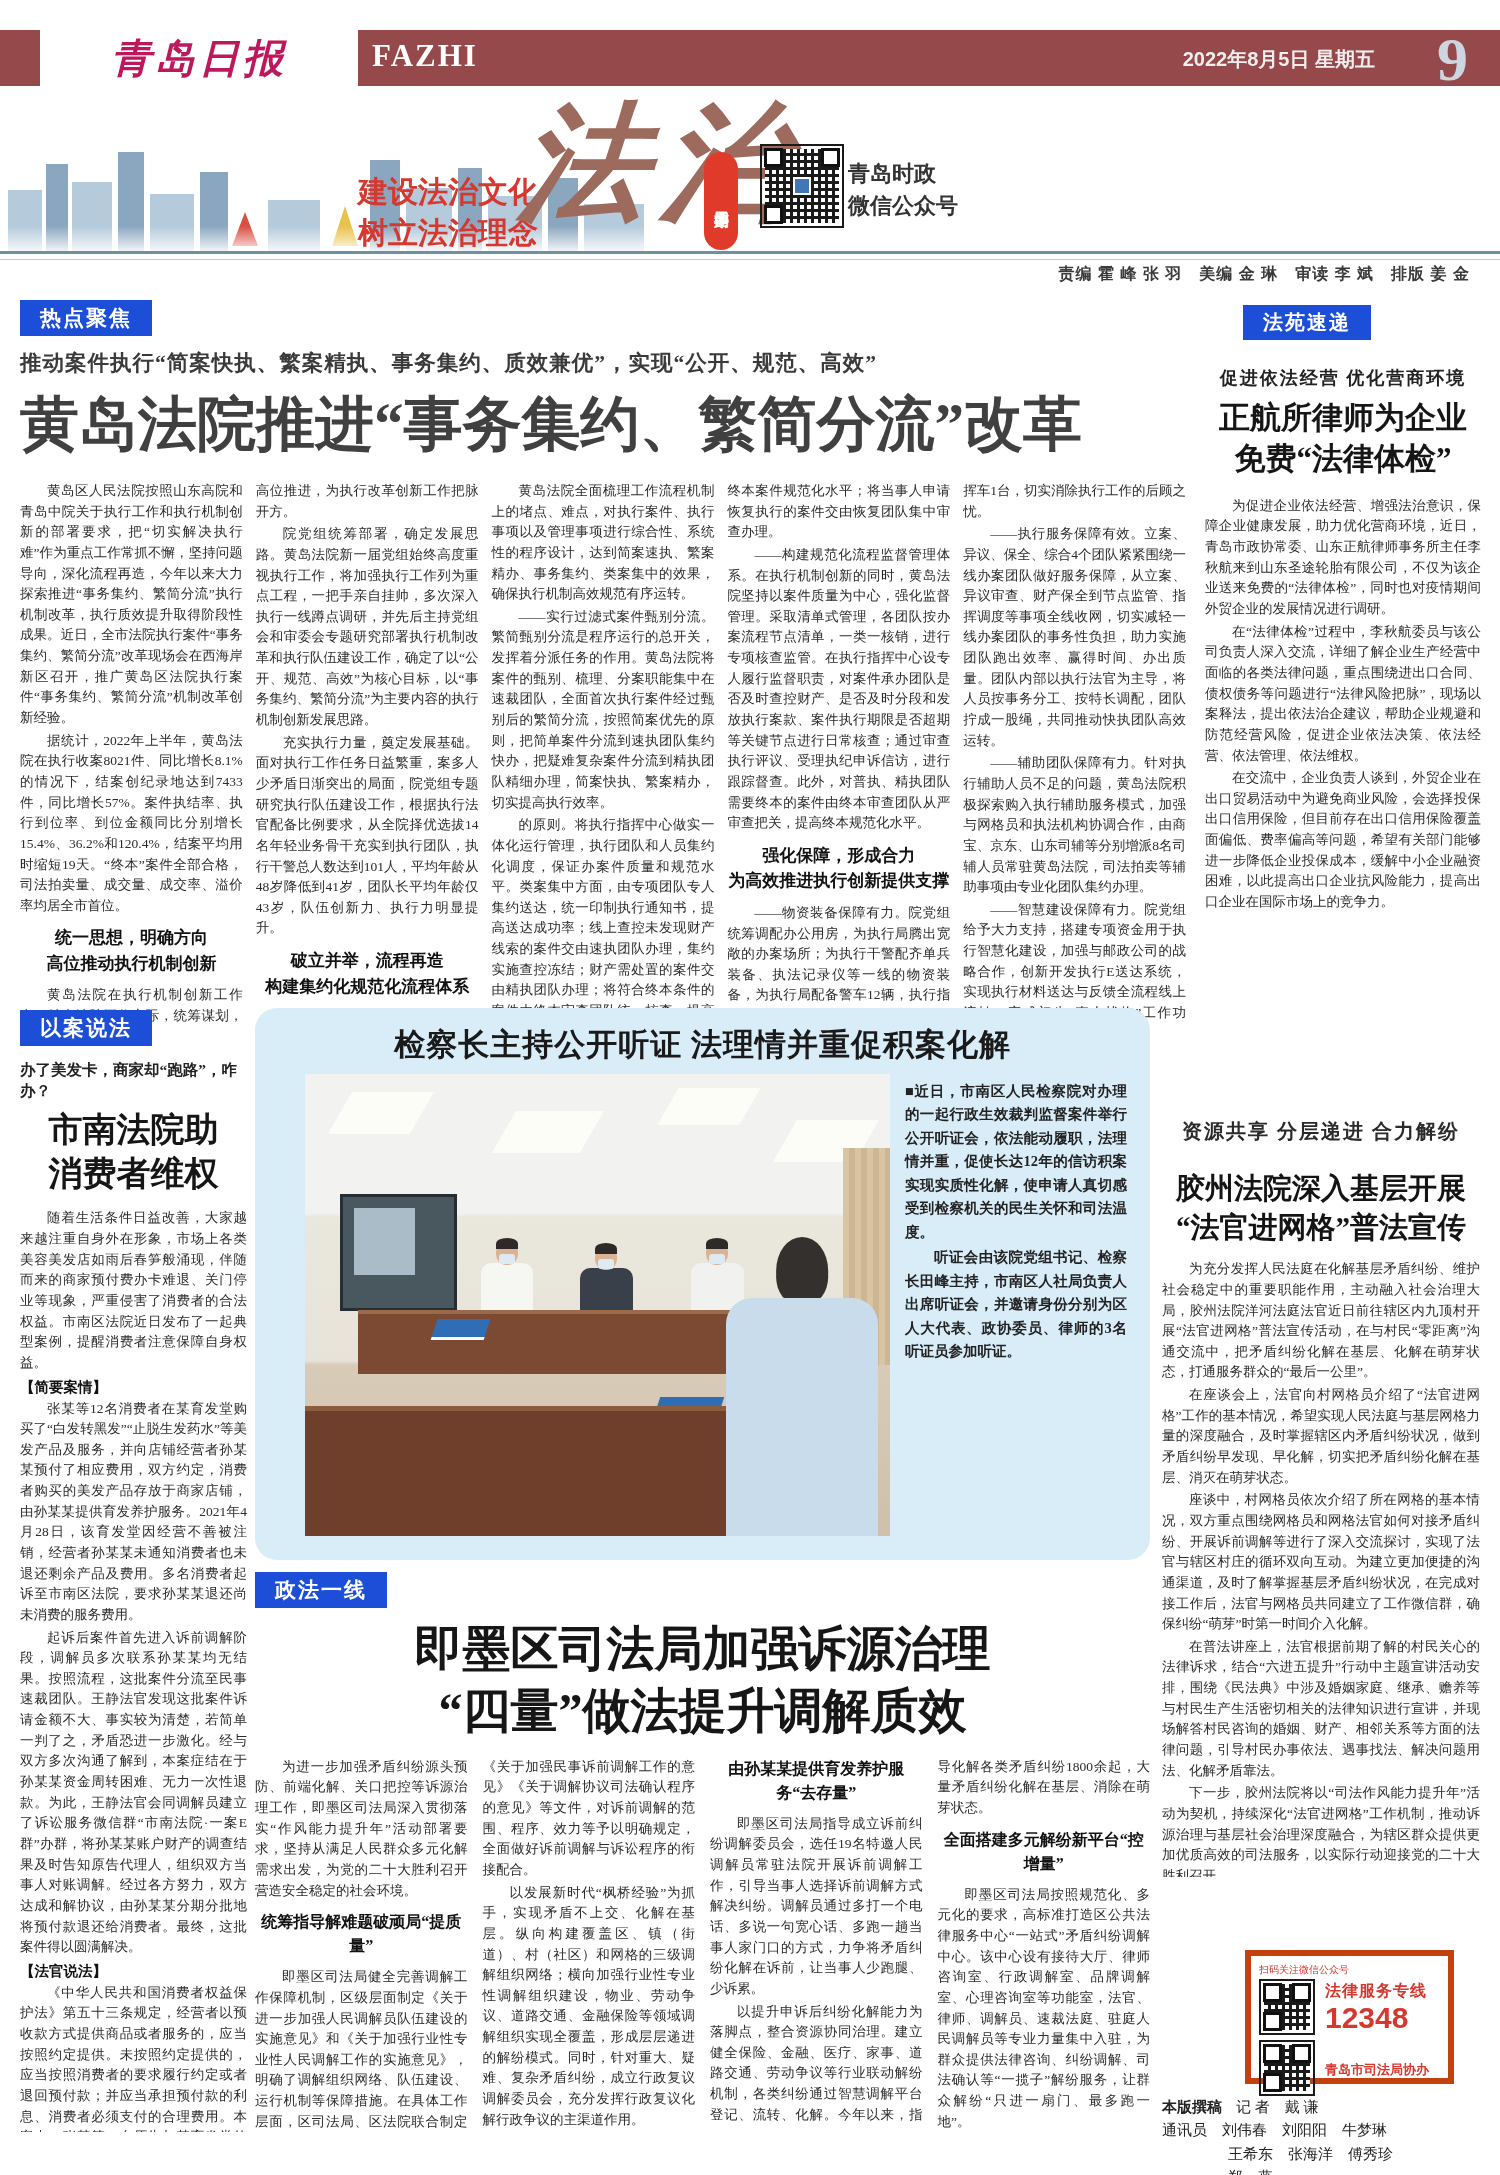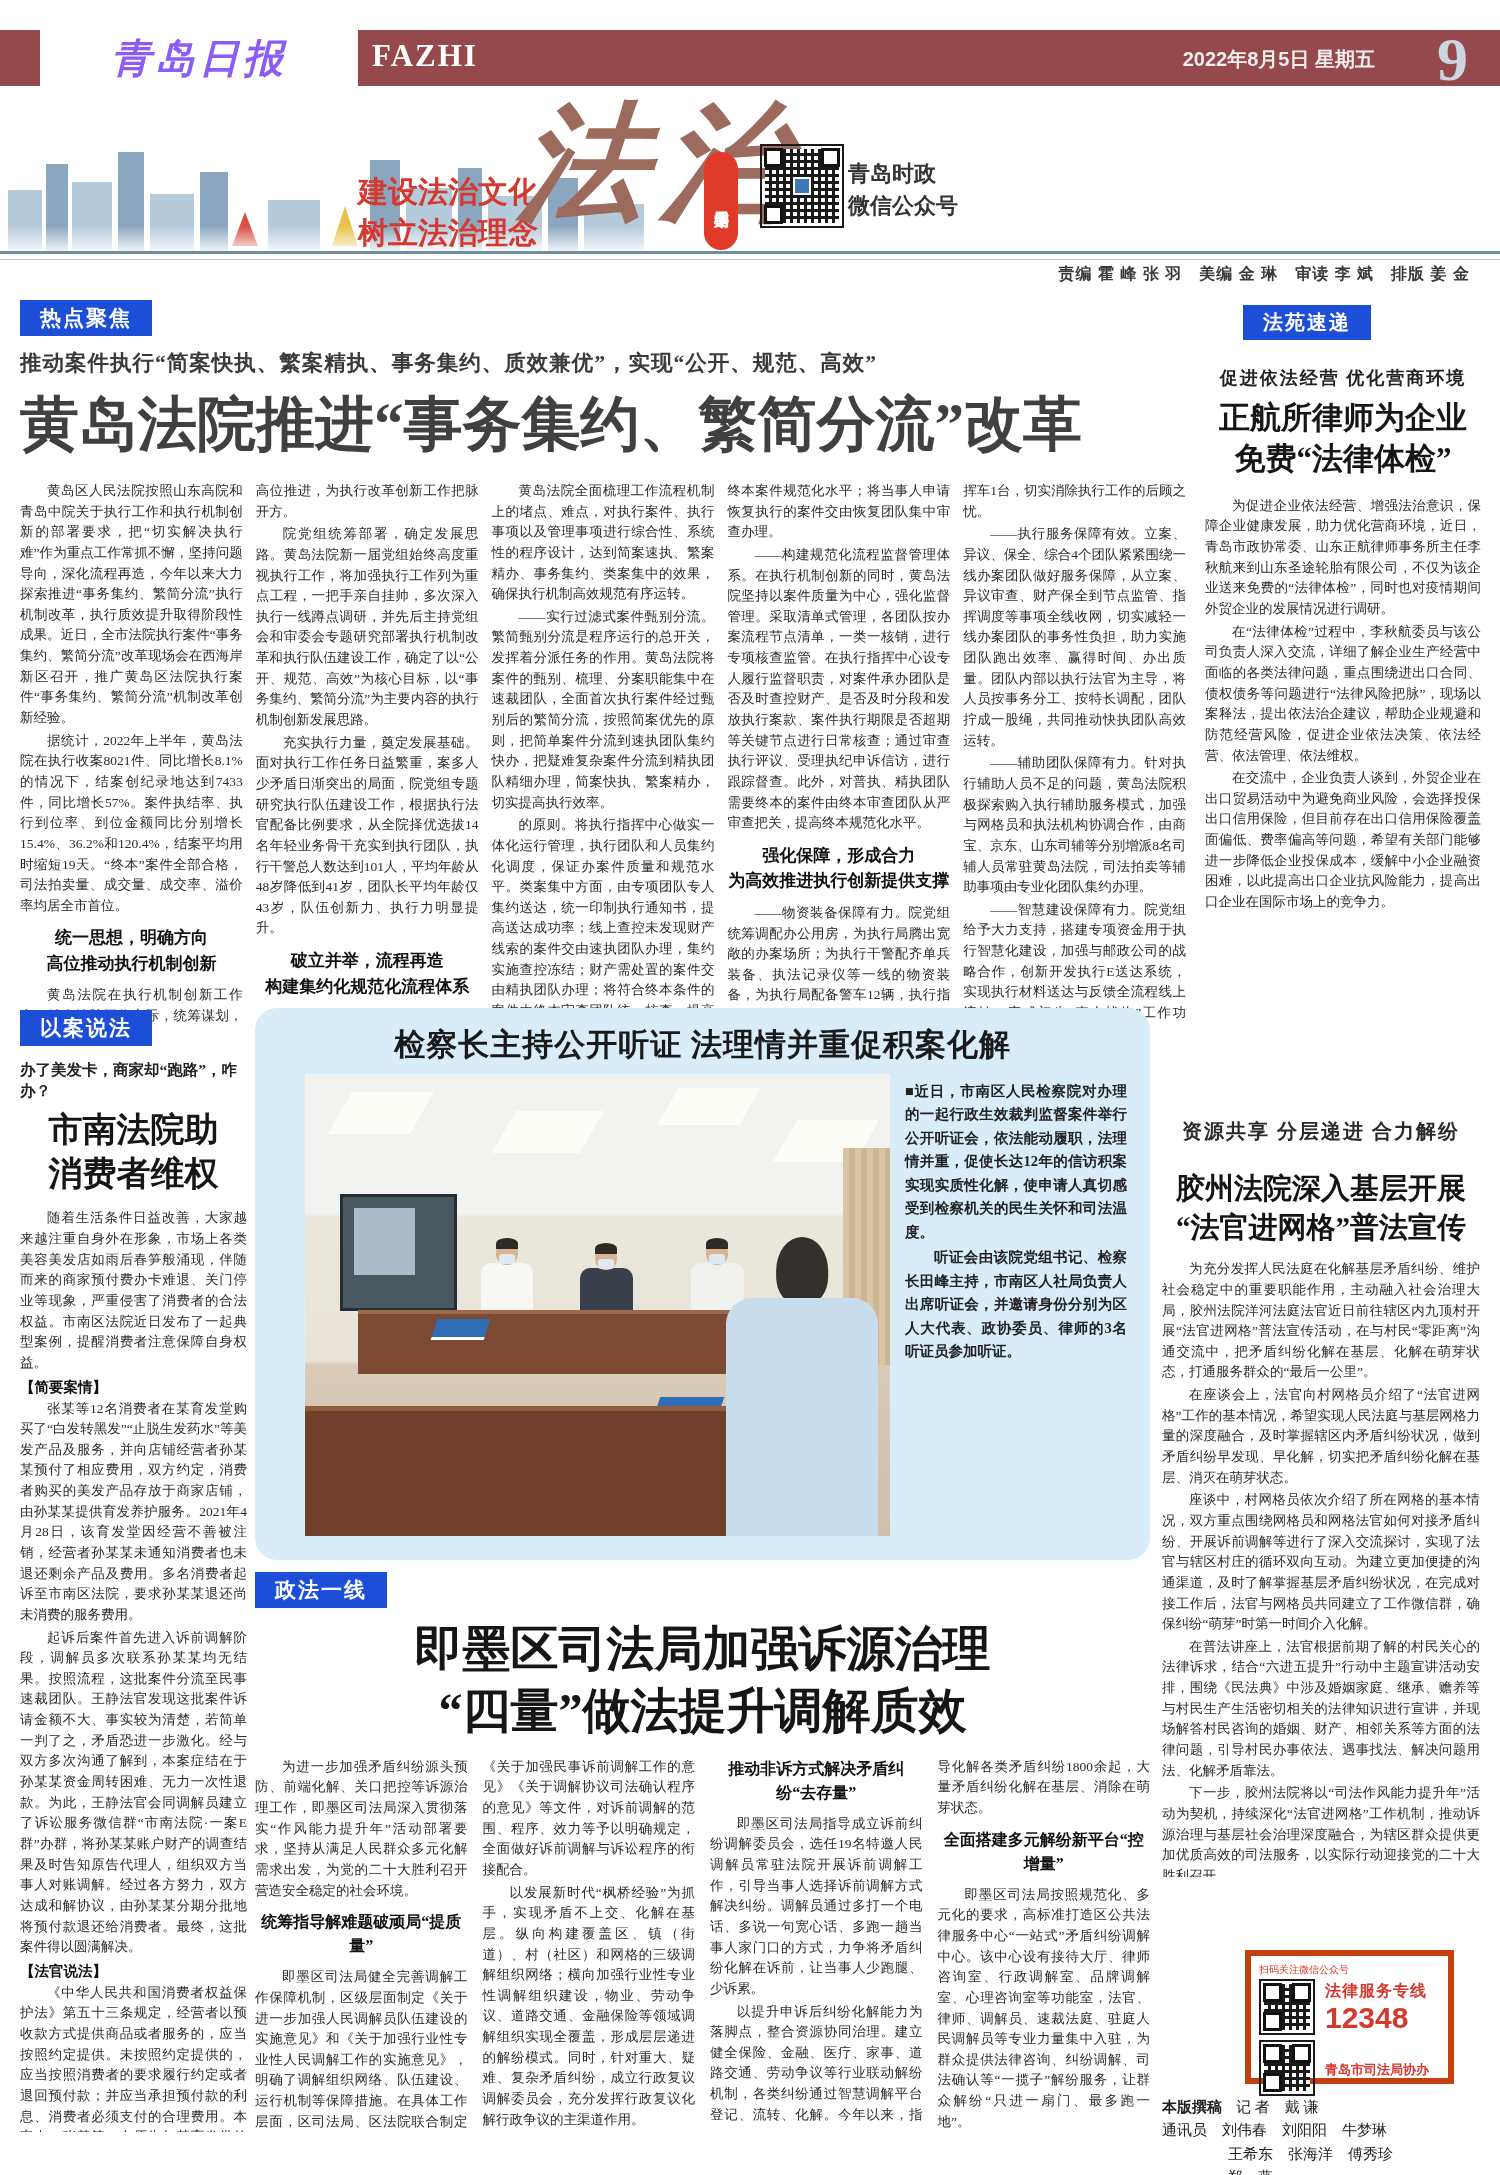--- a/index.html
+++ b/index.html
@@ -2,21 +2,21 @@
 <html><head>
 <meta charset="utf-8">
 <style>
   html,body{margin:0;padding:0;}
   body{width:1500px;height:2175px;background:#fff;font-family:"Liberation Serif","DejaVu Serif",serif;color:#2b2b2b;}
   .page{position:relative;width:1500px;height:2175px;overflow:hidden;background:#fff;}
 
   
   .topbar{position:absolute;left:0;top:30px;width:1500px;height:56px;background:#96494a;}
   .logo-box{position:absolute;left:40px;top:0;width:318px;height:56px;background:#fff;display:flex;align-items:center;justify-content:center;}
-  .paper-logo{font-size:40px;font-weight:bold;font-style:italic;color:#8b5cf6;letter-spacing:4px;}
+  .paper-logo{font-size:40px;font-weight:bold;font-style:italic;color:#be185d;letter-spacing:4px;}
   .section-code{position:absolute;left:372px;top:8px;color:#fff;font-weight:bold;font-size:31px;letter-spacing:2px;}
   .page-date{position:absolute;right:125px;top:16px;color:#f3eeee;font-size:20px;font-family:"Liberation Sans",sans-serif;font-weight:bold;}
   .page-number{position:absolute;right:32px;top:-6px;color:#ccd5e0;font-size:62px;font-weight:bold;}
 
   
   .skyline{position:absolute;left:0;top:134px;width:700px;height:118px;overflow:hidden;}
   .skyline .b{position:absolute;bottom:0;background:rgba(120,158,190,.55);}
   .skyline .b2{background:rgba(90,130,165,.7);}
   .skyline .acc-r{position:absolute;bottom:6px;left:232px;width:26px;height:34px;background:#d94f43;clip-path:polygon(0 100%,50% 0,100% 100%);}
   .skyline .acc-y{position:absolute;bottom:6px;left:332px;width:26px;height:40px;background:#e8c24a;clip-path:polygon(0 100%,50% 0,100% 100%);}
@@ -258,21 +258,21 @@
     <span class="badge">政法一线</span>
     <div class="zf-headline">
       <div>即墨区司法局加强诉源治理</div>
       <div>“四量”做法提升调解质效</div>
     </div>
     <div class="zf-body">
         <div class="para">为进一步加强矛盾纠纷源头预防、前端化解、关口把控等诉源治理工作，即墨区司法局深入贯彻落实“作风能力提升年”活动部署要求，坚持从满足人民群众多元化解需求出发，为党的二十大胜利召开营造安全稳定的社会环境。</div>
         <div class="sub-h">统筹指导解难题破顽局“提质量”</div>
         <div class="para">即墨区司法局健全完善调解工作保障机制，区级层面制定《关于进一步加强人民调解员队伍建设的实施意见》和《关于加强行业性专业性人民调解工作的实施意见》，明确了调解组织网络、队伍建设、运行机制等保障措施。在具体工作层面，区司法局、区法院联合制定《关于加强民事诉前调解工作的意见》《关于调解协议司法确认程序的意见》等文件，对诉前调解的范围、程序、效力等予以明确规定，全面做好诉前调解与诉讼程序的衔接配合。</div>
         <div class="para">以发展新时代“枫桥经验”为抓手，实现矛盾不上交、化解在基层。纵向构建覆盖区、镇（街道）、村（社区）和网格的三级调解组织网络；横向加强行业性专业性调解组织建设，物业、劳动争议、道路交通、金融保险等领域调解组织实现全覆盖，形成层层递进的解纷模式。同时，针对重大、疑难、复杂矛盾纠纷，成立行政复议调解委员会，充分发挥行政复议化解行政争议的主渠道作用。</div>
-        <div class="sub-h">推动非诉方式解决矛盾纠纷“去存量”</div>
+        <div class="sub-h">由孙某某提供育发养护服务“去存量”</div>
         <div class="para">即墨区司法局指导成立诉前纠纷调解委员会，选任19名特邀人民调解员常驻法院开展诉前调解工作，引导当事人选择诉前调解方式解决纠纷。调解员通过多打一个电话、多说一句宽心话、多跑一趟当事人家门口的方式，力争将矛盾纠纷化解在诉前，让当事人少跑腿、少诉累。</div>
         <div class="para">以提升申诉后纠纷化解能力为落脚点，整合资源协同治理。建立健全保险、金融、医疗、家事、道路交通、劳动争议等行业联动解纷机制，各类纠纷通过智慧调解平台登记、流转、化解。今年以来，指导化解各类矛盾纠纷1800余起，大量矛盾纠纷化解在基层、消除在萌芽状态。</div>
         <div class="sub-h">全面搭建多元解纷新平台“控增量”</div>
         <div class="para">即墨区司法局按照规范化、多元化的要求，高标准打造区公共法律服务中心“一站式”矛盾纠纷调解中心。该中心设有接待大厅、律师咨询室、行政调解室、品牌调解室、心理咨询室等功能室，法官、律师、调解员、速裁法庭、驻庭人民调解员等专业力量集中入驻，为群众提供法律咨询、纠纷调解、司法确认等“一揽子”解纷服务，让群众解纷“只进一扇门、最多跑一地”。</div>
       </div>
   </div>
 
   <div class="jiaozhou">
     <div class="jz-kicker">资源共享  分层递进  合力解纷</div>
     <div class="jz-headline">

